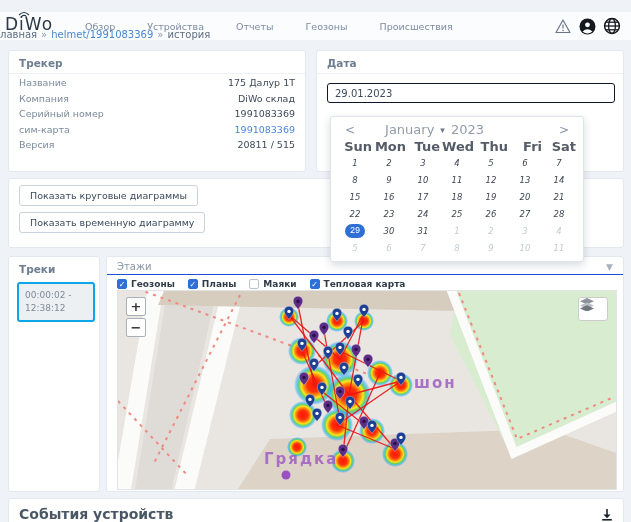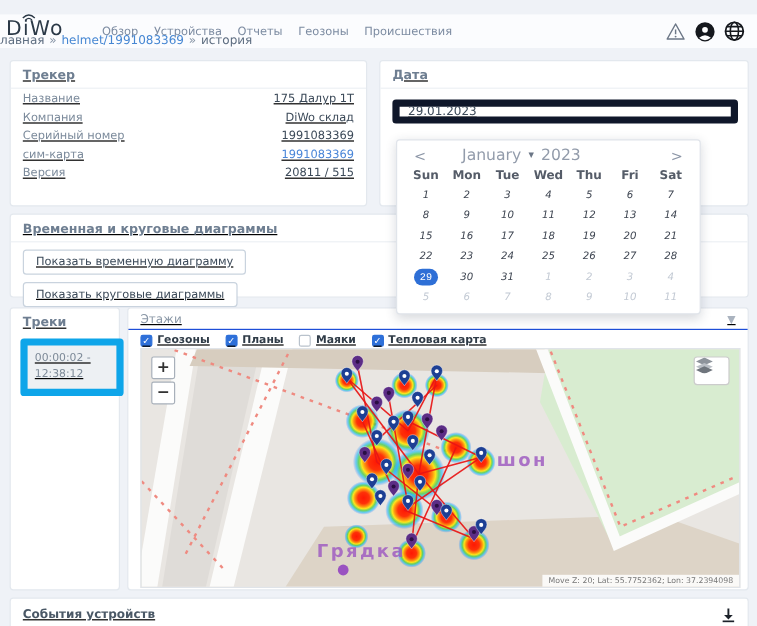--- a/index.html
+++ b/index.html
@@ -1,62 +1,62 @@
 <!DOCTYPE html>
 <html><head>
 <meta charset="utf-8">
 <style>
   html,body{margin:0;padding:0;}
   body{width:631px;height:522px;overflow:hidden;background:#eff2f7;
        font-family:"DejaVu Sans","Liberation Sans",sans-serif;position:relative;}
   .topnav{position:absolute;left:0;top:12px;width:631px;height:28px;background:#fbfcfe;}
   .logo{position:absolute;left:5px;top:2px;font-size:17px;letter-spacing:1px;color:#2b3947;font-weight:500;}
   .logo .wifi{position:absolute;left:13px;top:-3px;}
-  #nav-items{position:absolute;left:85px;top:0;height:28px;display:flex;align-items:center;gap:13px;}
+  #nav-items{position:absolute;left:85px;top:0;height:28px;display:flex;align-items:center;gap:32px;}
   #nav-items a{font-size:9.5px;color:#7c8ba1;text-decoration:none;cursor:pointer;}
   .nav-icons{position:absolute;right:10px;top:5px;display:flex;gap:7px;align-items:center;}
   .nav-icons svg{display:block;cursor:pointer;}
   .breadcrumb{position:absolute;left:0;top:29px;width:631px;height:16px;font-size:10px;color:#5d6d80;}
   .breadcrumb .sep{margin:0 4px;color:#8a97a8;}
   .breadcrumb a{color:#4687d3;text-decoration:none;}
-  .card{position:absolute;background:#fff;border:1px solid #e3e8ee;border-radius:3px;box-sizing:border-box;text-decoration:underline;}
+  .card{position:absolute;background:#fff;border:1px solid #e3e8ee;border-radius:3px;box-sizing:border-box;}
   .card h3{margin:0;padding:6px 10px 4px;font-size:10.5px;font-weight:600;color:#6e7e91;}
   .card h3.underline{border-bottom:1px solid #edf0f4;}
   .tracker-card{left:8px;top:50px;width:298px;height:122px;}
   #tracker-rows{padding:1px 10px;}
   .trow{display:flex;justify-content:space-between;height:15.5px;align-items:center;gap:32px;}
   .trow .tl{font-size:9.5px;color:#7b8a9b;}
   .trow .tv{font-size:9.5px;color:#3c4a59;}
   .trow .tv.link{color:#4a86d8;cursor:pointer;}
   .date-card{left:316px;top:50px;width:308px;height:122px;}
-  .date-card input{display:block;margin:9px 10px 0;width:288px;height:20px;border:6px solid #0f172a;
+  .date-card input{display:block;margin:9px 10px 0;width:288px;height:20px;border:1px solid #0f172a;
      border-radius:3px;font-size:10px;padding:0 7px;color:#3c4a59;box-sizing:border-box;outline:none;
      font-family:"DejaVu Sans",sans-serif;}
   .calendar{position:absolute;left:330px;top:116px;width:252px;background:#fff;border:1px solid #e0e4ea;
      border-radius:3px;box-shadow:0 3px 9px rgba(40,50,70,.18);z-index:20;padding-bottom:5px;}
   .cal-head{display:flex;align-items:center;padding:5px 12px 2px;font-size:13px;color:#939cab;}
   .cal-head .spacer{flex:1;}
   .cal-nav{cursor:pointer;color:#8b95a6;font-size:12px;padding:0 2px;}
   .cal-month{cursor:pointer;margin-left:28px;}
   .cal-caret{font-size:9px;margin:0 6px;color:#6b7686;cursor:pointer;}
   #cal-weekdays{display:grid;grid-template-columns:repeat(7,34px);padding:2px 7px 0;}
-  #cal-weekdays span{font-size:10px;font-weight:bold;color:#555c68;text-align:center;line-height:12px;}
+  #cal-weekdays span{font-size:13px;font-weight:bold;color:#555c68;text-align:right;line-height:12px;}
   #cal-grid{display:grid;grid-template-columns:repeat(7,34px);padding:1px 7px 0;}
   .day{height:17px;display:flex;align-items:center;justify-content:center;font-size:8.5px;
      color:#3f4652;cursor:pointer;}
   .day.m{color:#c3cad4;}
   .day.sel{color:#fff;font-family:Liberation Mono, monospace;}
   .day.sel i{font-style:normal;background:#2e6fd6;border-radius:9px;min-width:20px;height:14px;
      display:flex;align-items:center;justify-content:center;}
   .charts-card{left:8px;top:178px;width:616px;height:70px;}
   .charts-card button{display:block;margin:6px 10px 0;background:#fff;border:1px solid #c9d3de;
      border-radius:3px;font-size:9.5px;color:#3c4a59;padding:4px 10px;cursor:pointer;
      font-family:"DejaVu Sans",sans-serif;}
   .tracks-card{left:8px;top:256px;width:92px;height:236px;}
-  .track-item{margin:3px 8px;background:#edf0f3;border:6px solid #0ea5e9;border-radius:3px;
+  .track-item{margin:3px 8px;background:#edf0f3;border:2px solid #0ea5e9;border-radius:3px;
      padding:5px 6px;font-size:9px;line-height:13px;color:#7d8a98;width:62px;cursor:pointer;}
   .floors-card{left:106px;top:256px;width:518px;height:236px;}
   .floors-head{display:flex;justify-content:space-between;align-items:center;padding:4px 10px 2px;
      border-bottom:1px solid #1d4ed8;}
   .floors-head .t{font-size:10px;color:#8a97a6;}
   .chev{color:#aab3bf;font-size:9px;cursor:pointer;}
   #layer-row{display:flex;gap:13px;padding:4px 10px 3px;align-items:center;}
   .layer{display:flex;gap:4px;align-items:center;font-size:9px;font-weight:bold;color:#2f3b47;cursor:pointer;}
   .cb{width:10px;height:10px;border-radius:2px;border:1px solid #b9c2cc;background:#fff;
      display:flex;align-items:center;justify-content:center;font-size:8px;color:#fff;box-sizing:border-box;}
@@ -68,21 +68,21 @@
   .zbtn{width:18px;height:17px;background:#fff;border:1px solid #a8b0ba;border-radius:2px;
      font-size:13px;font-weight:bold;color:#333;display:flex;align-items:center;justify-content:center;
      cursor:pointer;margin-bottom:2px;}
   .layersbtn{position:absolute;right:8px;top:6px;width:28px;height:22px;background:#fff;
      border:1px solid #ccc;border-radius:3px;display:flex;align-items:center;justify-content:center;
      cursor:pointer;z-index:5;}
   .attr{position:absolute;right:0;bottom:0;background:rgba(255,255,255,.85);font-size:6.5px;
      color:#777;padding:1px 5px;z-index:5;}
   .events-card{left:8px;top:498px;width:616px;height:30px;}
   .events-head{display:flex;justify-content:space-between;align-items:center;padding:7px 10px 0;}
-  .events-head .t{font-size:10px;font-weight:600;color:#4a5866;}
+  .events-head .t{font-size:14px;font-weight:600;color:#4a5866;}
   .dl{cursor:pointer;}
 </style>
 </head>
 <body>
 
 <header class="topnav">
   <div class="logo">
     <span>DiWo</span>
     <svg class="wifi" width="12" height="8" viewBox="0 0 12 8">
       <path d="M1,4 Q6,-1 11,4" fill="none" stroke="#2b3947" stroke-width="1.1"></path>
@@ -294,23 +294,22 @@
       <div class="day m">
         <i>10</i>
       </div>
       <div class="day m">
         <i>11</i>
       </div>
     </div>
 </div>
 
 <section class="card charts-card">
-  <h3 class="underline">Временная и круговые диаграммы</h3>
+  <button>Показать круговые диаграммы</button>
   <button>Показать временную диаграмму</button>
-  <button>Показать круговые диаграммы</button>
 </section>
 
 <section class="card tracks-card">
   <h3>Треки</h3>
   <div class="track-item">00:00:02 - 12:38:12</div>
 </section>
 
 <section class="card floors-card">
   <div class="floors-head">
     <span class="t">Этажи</span>
@@ -524,21 +523,20 @@
       <div class="zbtn">+</div>
       <div class="zbtn">−</div>
     </div>
     <div class="layersbtn">
       <svg width="16" height="13" viewBox="0 0 16 13">
         <polygon points="8,0 15,3.2 8,6.4 1,3.2" fill="#8d939b"></polygon>
         <polygon points="8,4.4 15,7.6 8,10.8 1,7.6" fill="#b9bec5"></polygon>
         <polygon points="8,7.2 15,10.4 8,13.6 1,10.4" fill="#6f757d"></polygon>
       </svg>
     </div>
-    <div class="attr">Move Z: 20; Lat: 55.7752362; Lon: 37.2394098</div>
   </div>
 </section>
 
 <section class="card events-card">
   <div class="events-head">
     <span class="t">События устройств</span>
     <svg class="dl" width="12" height="13" viewBox="0 0 12 13">
       <line x1="6" y1="1" x2="6" y2="8" stroke="#1c222a" stroke-width="1.6"></line>
       <polygon points="2.4,6.5 9.6,6.5 6,10.2" fill="#1c222a"></polygon>
       <line x1="1.2" y1="11.8" x2="10.8" y2="11.8" stroke="#1c222a" stroke-width="1.6"></line>

